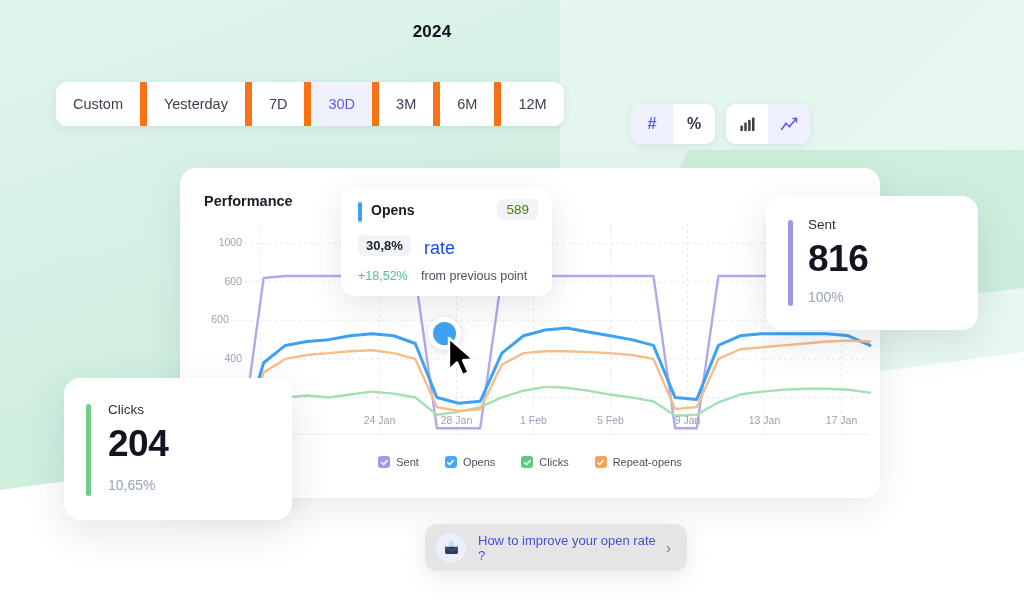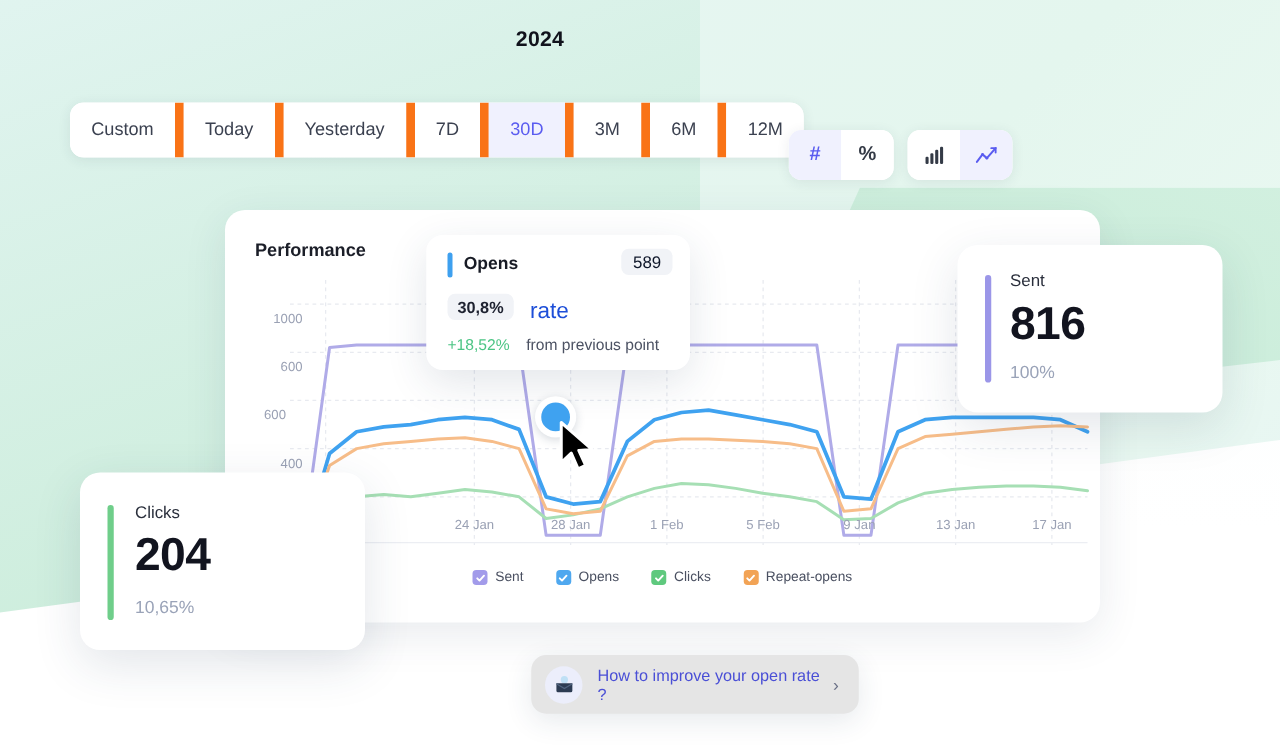--- a/index.html
+++ b/index.html
@@ -87,21 +87,21 @@
     box-shadow:0 10px 34px rgba(40,60,90,.10);
   }
   #chart-title {
     position:absolute; left:24px; top:25px;
     font-size:14.5px; font-weight:bold; color:#1b1e28;
   }
   #plot-area { position:absolute; left:0; top:56px; width:700px; height:212px; }
   #plot-svg { position:absolute; left:0; top:0; }
   .y-tick {
     position:absolute; right:0; font-size:10.5px; color:#9aa1b4;
-    text-align:right; width:44px;margin-top:13px;
+    text-align:right; width:44px;
   }
   #y-axis { position:absolute; left:18px; top:56px; width:44px; height:212px; }
   #x-axis {
     position:absolute; left:0; top:246px; width:700px; height:16px;
   }
   .x-tick {
     position:absolute; font-size:10.5px; color:#9aa1b4;
     transform:translateX(-50%); white-space:nowrap;
   }
 
@@ -150,21 +150,21 @@
     position:absolute; left:17px; top:14px; width:4px; height:20px;
     background:#3ea0ef; border-radius:2px;
   }
   #opens-title {
     position:absolute; left:30px; top:14px;
     font-size:14px; font-weight:bold; color:#181b25;
   }
   #opens-count {
     position:absolute; right:14px; top:11px;
     background:#f1f3f7; border-radius:6px; padding:3px 9px;
-    font-size:13.5px; color:#0f172a;
+    font-size:13.5px; color:#4d7c0f;
   }
   #opens-rate-chip {
     position:absolute; left:17px; top:47px;
     background:#f1f3f7; border-radius:6px; padding:3px 8px;
     font-size:13px; font-weight:bold; color:#1e2230;
   }
   #opens-rate-word {
     position:absolute; left:83px; top:50px;
     font-size:18px; color:#1d4ed8;
   }
@@ -211,21 +211,20 @@
 <div id="bg-base"></div>
 <div id="bg-wedge-left"></div>
 <div id="bg-wedge-right"></div>
 <div id="bg-white-bottom"></div>
 <div id="bg-white-bottom2"></div>
 
 <div id="year-title">2024</div>
 
 <div id="range-group">
     <div class="range-btn">Custom</div>
-    <div class="range-btn">Today</div>
     <div class="range-btn">Yesterday</div>
     <div class="range-btn">7D</div>
     <div class="range-btn active">30D</div>
     <div class="range-btn">3M</div>
     <div class="range-btn">6M</div>
     <div class="range-btn">12M</div>
   </div>
 
 <div id="toggle-units">
     <div class="tg-btn active">

